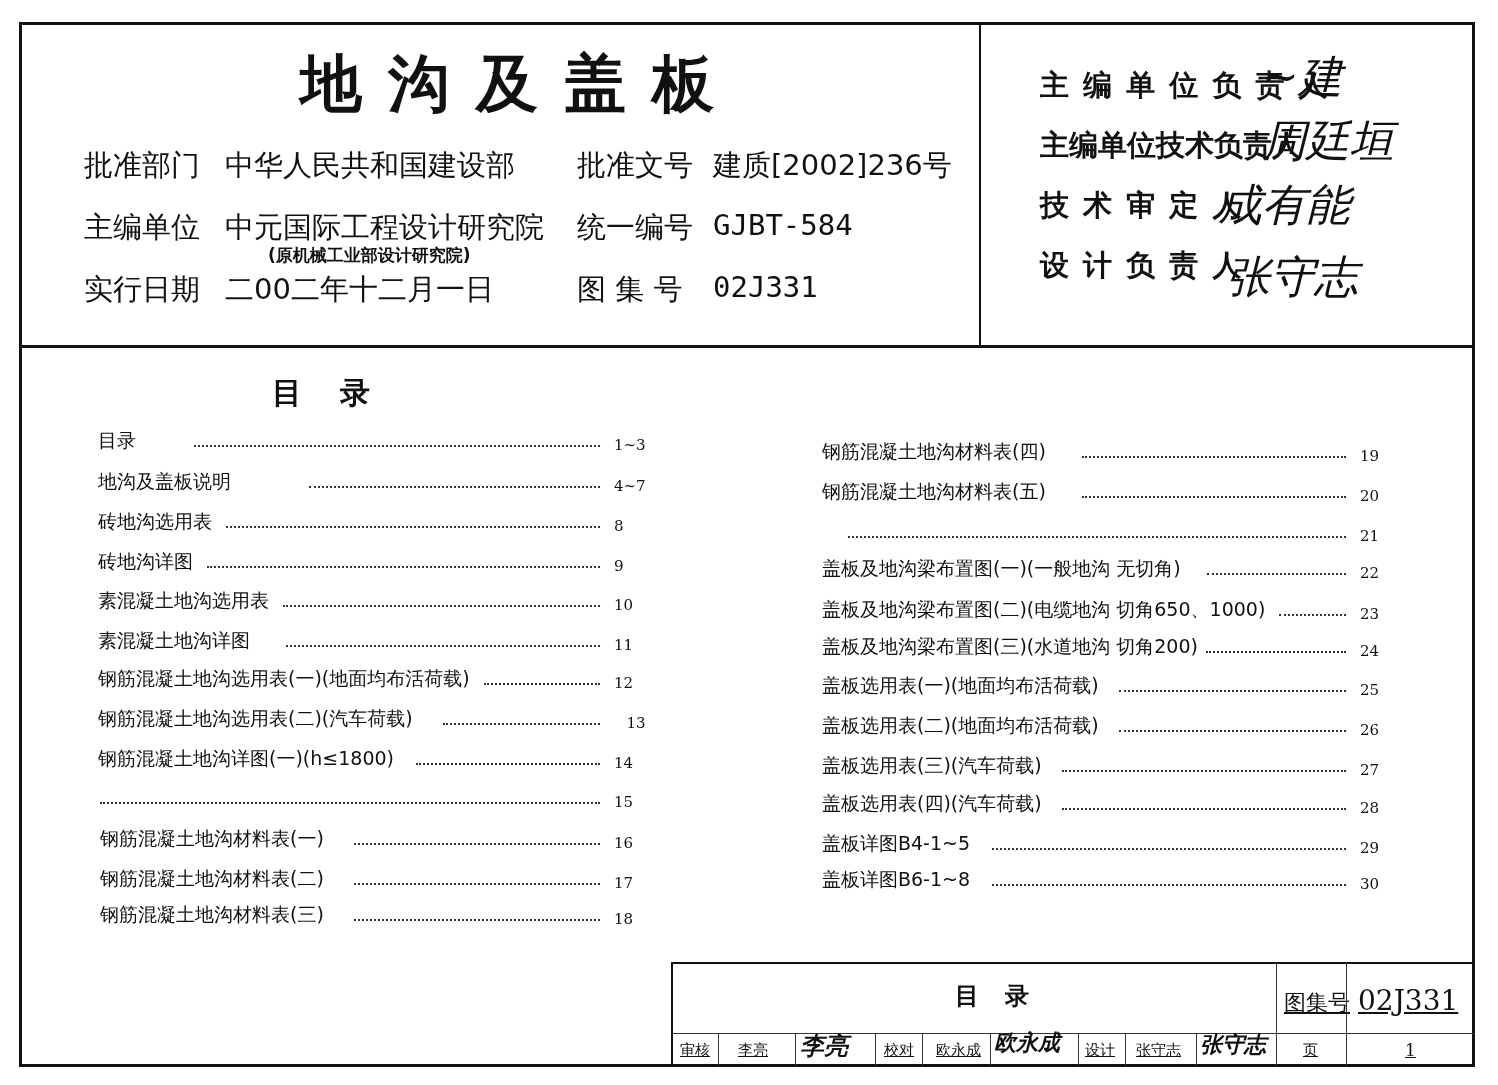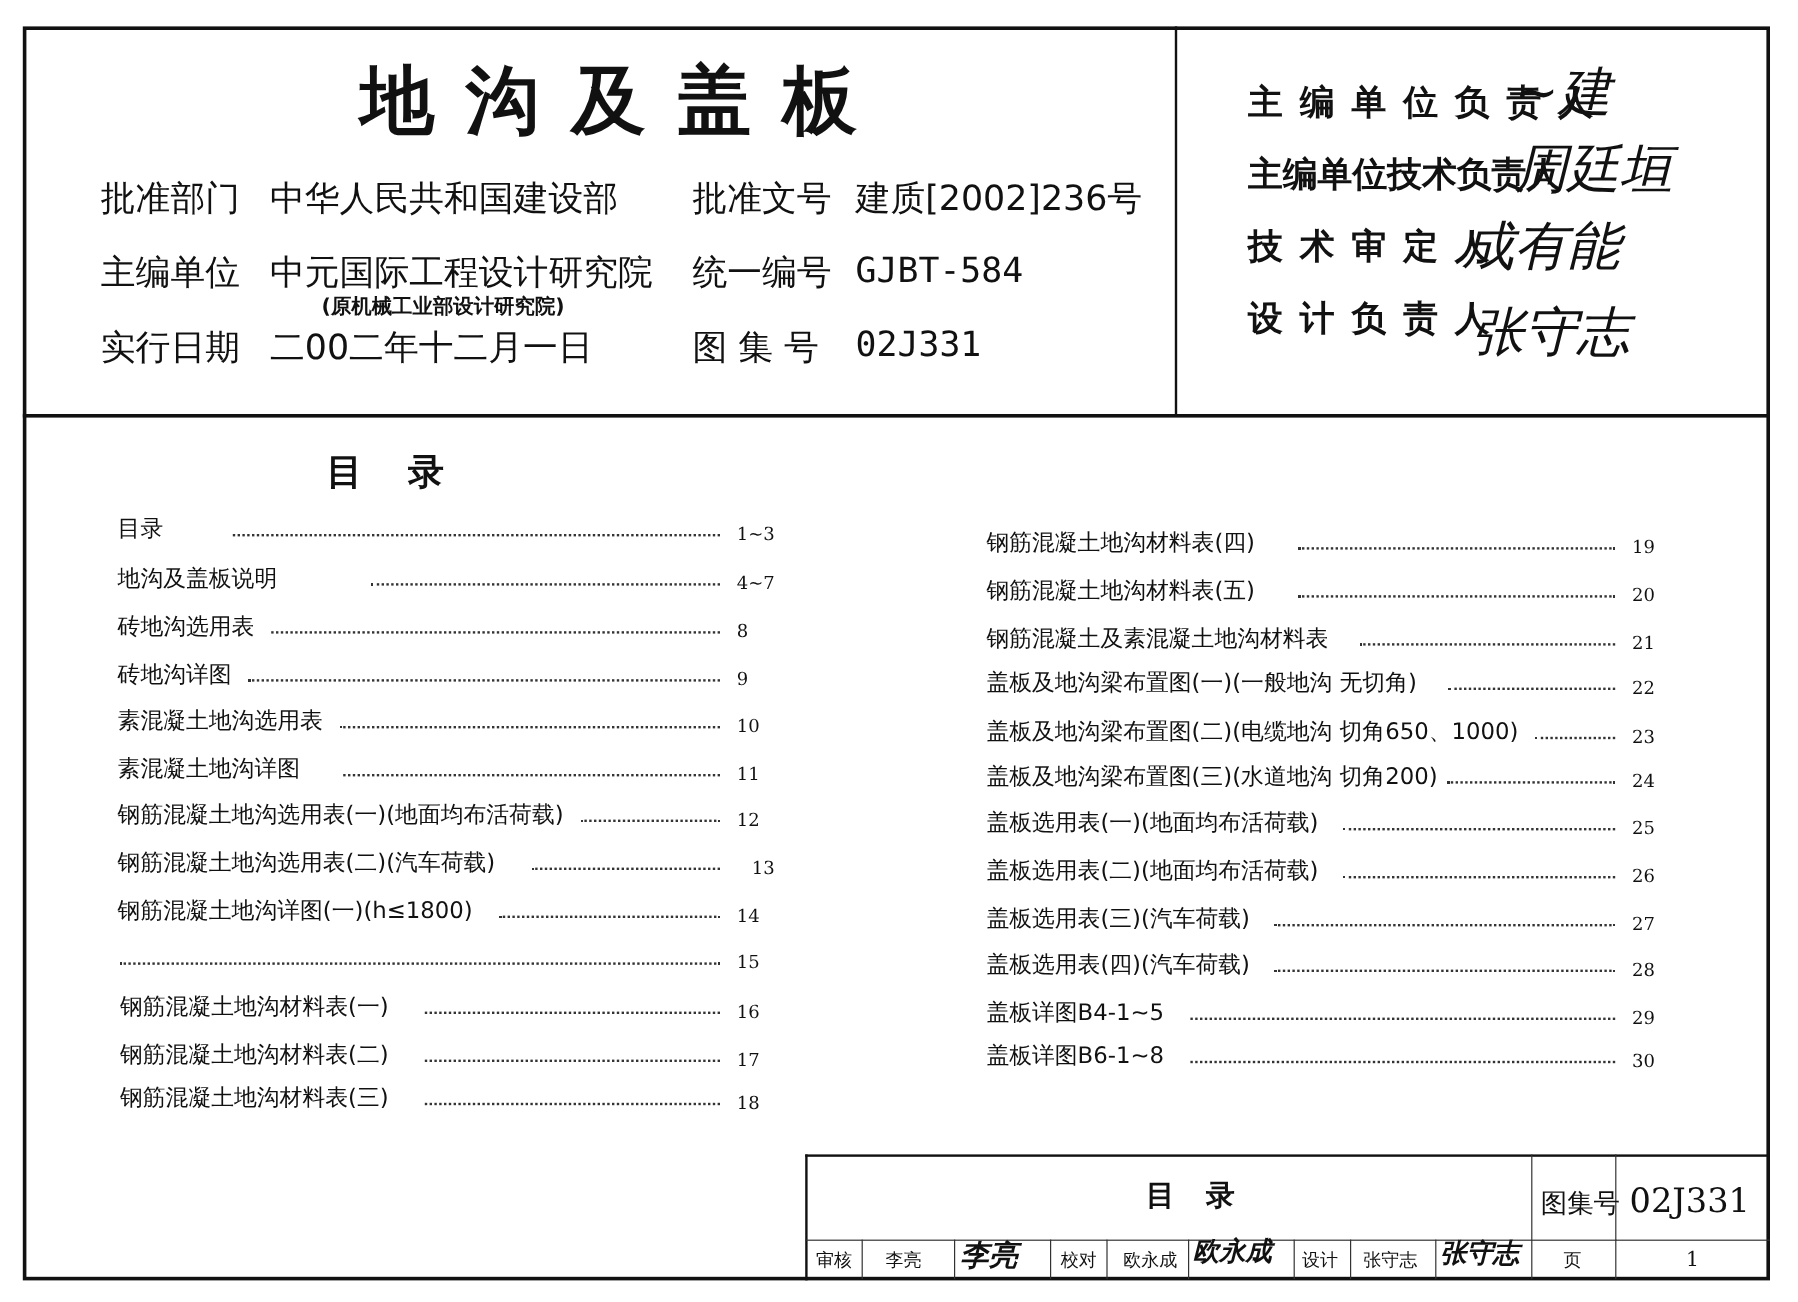--- a/index.html
+++ b/index.html
@@ -24,21 +24,21 @@
   .toc-item { position: absolute; display: flex; align-items: flex-end; height: 30px; font-size: 19px; white-space: nowrap; }
   .toc-item .t { flex: none; }
   .toc-item .dots { flex: 1; border-bottom: 2px dotted #333; margin: 0 14px 7px 14px; height: 1px; }
   .toc-item .p { flex: none; font-family: "DejaVu Serif", serif; font-size: 15px; min-width: 44px; }
 
   .tb { position: absolute; left: 671px; top: 962px; width: 804px; height: 105px; border-left: 2px solid #111; border-top: 2px solid #111; }
   .tb-row-line { position: absolute; left: 671px; top: 1033px; width: 676px; height: 1px; background: #333; }
   .tb-row-line2 { position: absolute; left: 1346px; top: 1033px; width: 129px; height: 1px; background: #333; }
   .tb-v { position: absolute; width: 1px; background: #333; }
   .tb-title { position: absolute; left: 955px; top: 980px; font-size: 24px; font-weight: bold; letter-spacing: 26px; }
-  .tb-cell { position: absolute; font-size: 15px; white-space: nowrap; text-align: center; }
+  .tb-cell { position: absolute; font-size: 15px; white-space: nowrap; text-align: center; text-decoration: underline; }
   .tb-sig { position: absolute; font-family: "DejaVu Serif", serif; font-style: italic; font-weight: bold; font-size: 24px; white-space: nowrap; }
 </style>
 </head>
 <body>
 
 <div class="frame"></div>
 <div class="hdr-line"></div>
 <div class="vdiv"></div>
 
 <div class="main-title">地沟及盖板</div>
@@ -142,21 +142,20 @@
     <span class="t">钢筋混凝土地沟材料表(四)</span>
     <span class="dots" style="margin-left:36px;"></span>
     <span class="p">19</span>
   </div>
 <div class="toc-item" style="left:822px;top:475px;width:582px;">
     <span class="t">钢筋混凝土地沟材料表(五)</span>
     <span class="dots" style="margin-left:36px;"></span>
     <span class="p">20</span>
   </div>
 <div class="toc-item" style="left:822px;top:515px;width:582px;">
-    <span class="t">钢筋混凝土及素混凝土地沟材料表</span>
     <span class="dots" style="margin-left:26px;"></span>
     <span class="p">21</span>
   </div>
 <div class="toc-item" style="left:822px;top:552px;width:582px;">
     <span class="t">盖板及地沟梁布置图(一)(一般地沟 无切角)</span>
     <span class="dots" style="margin-left:26px;"></span>
     <span class="p">22</span>
   </div>
 <div class="toc-item" style="left:822px;top:593px;width:582px;">
     <span class="t">盖板及地沟梁布置图(二)(电缆地沟 切角650、1000)</span>

